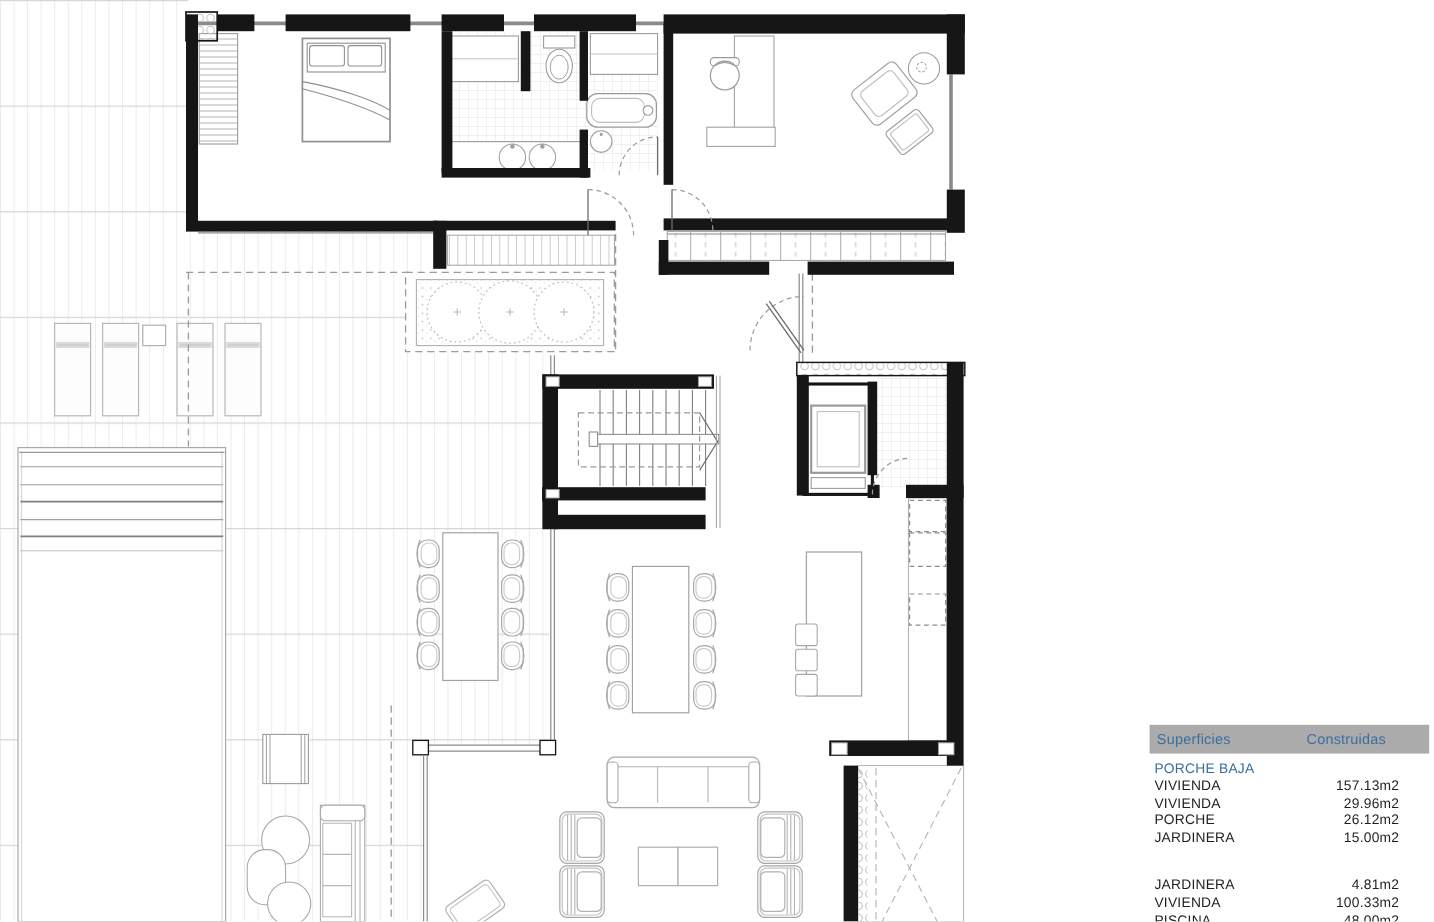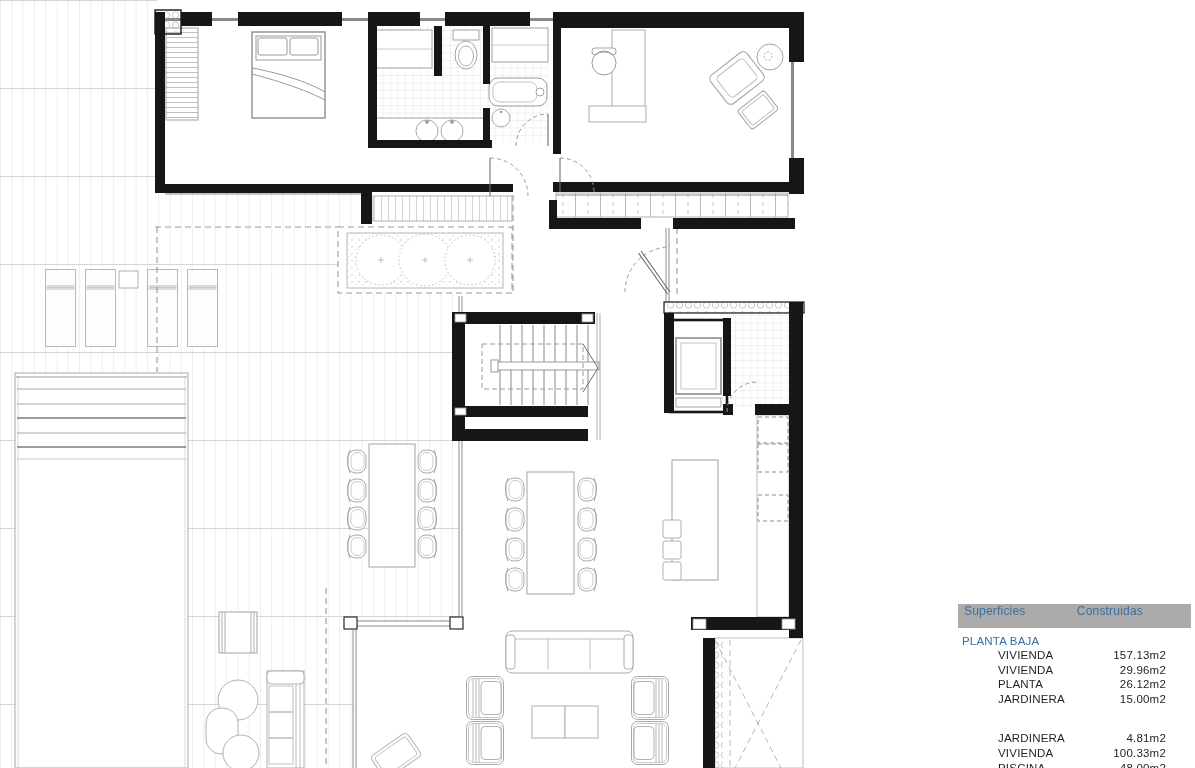--- a/index.html
+++ b/index.html
@@ -8,26 +8,26 @@
     --row-text:#1f1f1f;
     --page-bg:#ffffff;
   }
   html,body{margin:0;padding:0;background:var(--page-bg);}
   body{width:1195px;height:768px;position:relative;overflow:hidden;
        font-family:"Liberation Sans", sans-serif;}
   #plan-svg{position:absolute;left:0;top:0;}
   .surfaces{position:absolute;left:958px;top:604px;width:233px;
             font-size:11.5px;color:var(--row-text);letter-spacing:.2px;}
   .sheader{background:var(--header-bg);color:var(--accent-blue);
-           display:flex;justify-content:space-between;
+           display:flex;justify-content:space-between;align-items:center;
            height:24px;padding:0 6px;font-size:12px;}
-  .sheader .c2{margin-right:42px;}
+  .sheader .c2{margin-right:30px;}
   .ssection{color:var(--accent-blue);margin-top:7px;padding-left:4px;line-height:13px;}
   .srow{display:flex;justify-content:space-between;
-        padding:0 25px 0 4px;line-height:14.6px;margin-left:36px;}
+        padding:0 25px 0 4px;line-height:14.6px;}
   .group2{margin-top:25px;text-align:center;}
 </style>
 </head>
 <body>
 
 <svg id="plan-svg" width="1195" height="768" viewBox="0 0 1195 768">
   <defs>
     <pattern id="deck" width="11.3" height="88" patternUnits="userSpaceOnUse">
       <rect width="11.3" height="88" fill="#ffffff"></rect>
       <path d="M0 0 V88" stroke="#e0e0e0" stroke-width="1"></path>
@@ -390,32 +390,32 @@
       <path d="M670 292 L641 251 M667.5 294 L638.5 253"></path>
     </g>
   </g>
 </svg>
 
 <div class="surfaces">
   <div class="sheader">
     <span class="c1">Superficies</span>
     <span class="c2">Construidas</span>
   </div>
-  <div class="ssection">PLANTA BAJA</div>
+  <div class="ssection">PORCHE BAJA</div>
 
   <div class="srow">
     <span>VIVIENDA</span>
     <span>157.13m2</span>
   </div>
   <div class="srow">
     <span>VIVIENDA</span>
     <span>29.96m2</span>
   </div>
   <div class="srow">
-    <span>PLANTA</span>
+    <span>PORCHE</span>
     <span>26.12m2</span>
   </div>
   <div class="srow">
     <span>JARDINERA</span>
     <span>15.00m2</span>
   </div>
 
   <div class="srow group2">
     <span>JARDINERA</span>
     <span>4.81m2</span>

